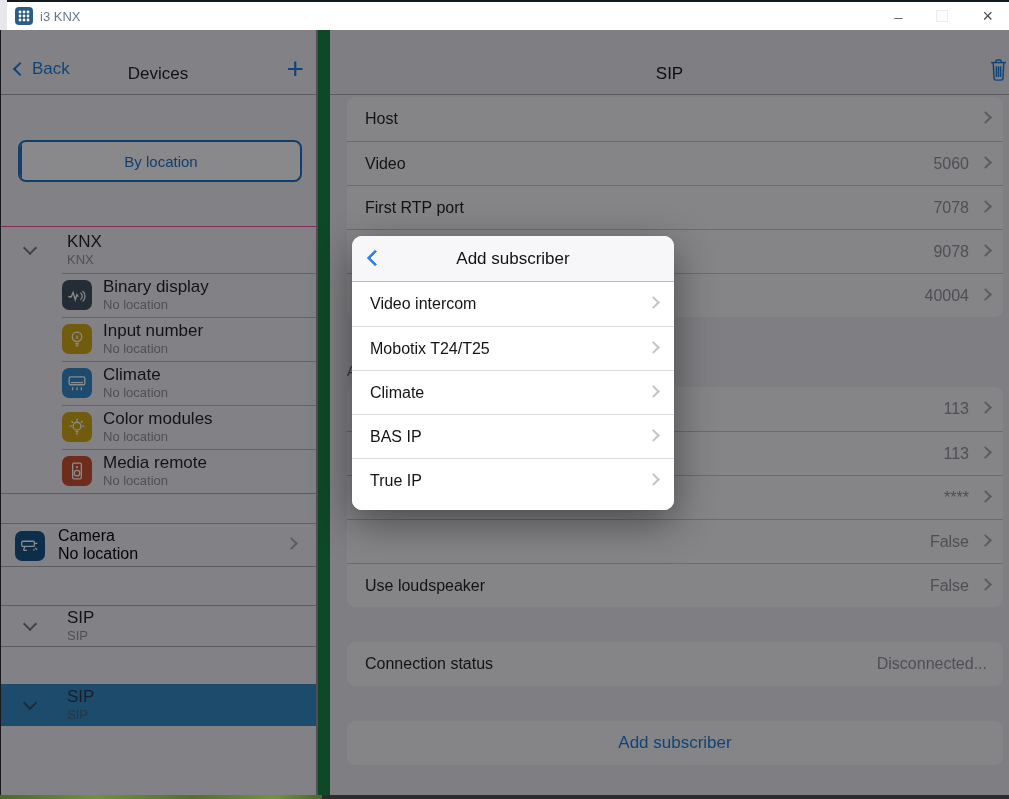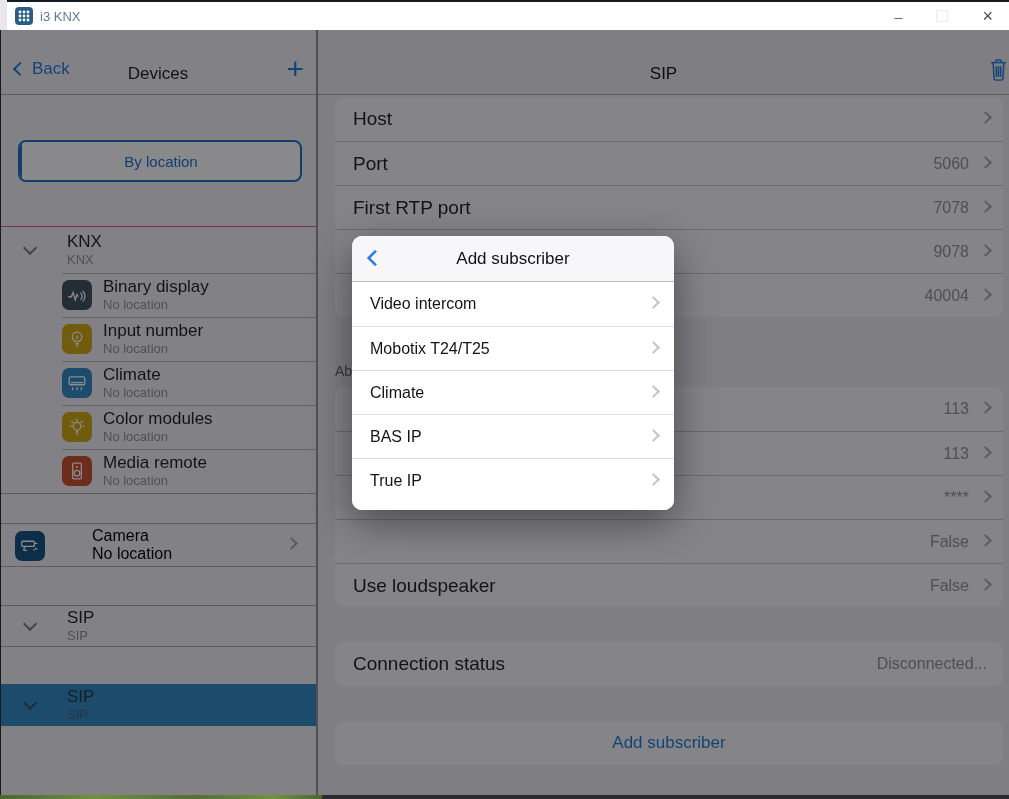--- a/index.html
+++ b/index.html
@@ -14,21 +14,21 @@
               border-top:2px solid #141a24; display:flex; align-items:center; padding:0 8px; z-index:50;margin-left:7px; }
   .app-logo { width:18px; height:18px; border-radius:4px; background:#2b5d87; margin-right:7px;
               display:flex; align-items:center; justify-content:center; }
   .tb-title { color:#64788c; font-size:13px; }
   .win-controls { margin-left:auto; display:flex; align-items:center; gap:34px; padding-right:8px; }
   .wc-min { color:#6a6a6a; font-size:15px; line-height:1; }
   .wc-max { width:12px; height:12px; border:1px solid #ececec; background:#fdfdfd; }
   .wc-close { color:#4a4a4a; font-size:18px; line-height:1; }
 
   
-  .app { position:absolute; top:30px; left:0; right:0; bottom:4px; display:flex; background:#15803d; }
+  .app { position:absolute; top:30px; left:0; right:0; bottom:4px; display:flex; background:#15803d;gap:12px; }
   .edge-l { position:absolute; left:0; top:30px; bottom:0; width:1px; background:#23272e; z-index:5; }
 
   
   .sidebar { width:318px; position:relative; border-right:2px solid #8f8f96; background:#efeff2; }
   .side-header { position:relative; height:65px; border-bottom:1px solid #a3a3a9; padding:14px 12px 0; 
                  display:flex; align-items:center; }
   .back-btn { display:flex; align-items:center; gap:7px; color:#1a7ad4; font-size:17px; z-index:2; }
   .chev-back { width:10px; height:10px; border-left:2.5px solid #1a7ad4; border-bottom:2.5px solid #1a7ad4;
                transform:rotate(45deg); margin-left:3px; }
   .side-title { position:absolute; left:0; right:0; top:34px; text-align:center; color:#1b1b1d; font-size:17px; }
@@ -44,42 +44,42 @@
   .row-g .t, .row-c .t { font-size:17px; color:#1d1d1f; line-height:1.2; }
   .row-g .s, .row-c .s { font-size:13px; color:#8e8e93; line-height:1.25; }
   .chev-down { position:absolute; left:25px; top:50%; margin-top:-7px; width:10px; height:10px;
                border-right:2px solid #77777c; border-bottom:2px solid #77777c; transform:rotate(45deg); }
   .row-c { position:relative; height:44px; padding-left:103px; display:flex; flex-direction:column; justify-content:center; }
   .row-c::before { content:""; position:absolute; left:62px; right:0; top:0; height:1px; background:#b4b4b9; }
   .row-c:first-child::before { left:62px; }
   .tile { position:absolute; left:62px; top:7px; width:30px; height:30px; border-radius:7px;
           display:flex; align-items:center; justify-content:center; }
   .row-cam { position:relative; height:44px; border-top:1px solid #a7a7ad; border-bottom:1px solid #a7a7ad;
-             padding-left:92px; display:flex; flex-direction:column; justify-content:center; }
+             padding-left:58px; display:flex; flex-direction:column; justify-content:center; }
   .row-cam .tile { left:15px; }
   .spc30 { height:30px; }
   .spc38 { height:38px; }
   .spc37 { height:37px; }
   .row-g.bordered { border-top:1px solid #a7a7ad; border-bottom:1px solid #a7a7ad; height:42px; }
   .row-sel { position:relative; height:42px; padding-left:67px; display:flex; flex-direction:column;
              justify-content:center; background:#2e86c0; }
   .row-sel .t { font-size:17px; color:#243640; line-height:1.2; }
   .row-sel .s { font-size:13px; color:#3f6174; line-height:1.25; }
   .row-sel .chev-down { border-color:#2f4a58; }
 
   
   .main { flex:1; position:relative; background:#e8e8ec; }
   .main-header { position:relative; height:65px; border-bottom:1px solid #a3a3a9; }
   .main-title { position:absolute; left:0; right:0; top:34px; text-align:center; font-size:17px; color:#141416; }
   .delete-btn { position:absolute; right:1px; top:28px; width:18px; height:24px; }
   .main-body { position:absolute; top:66px; left:0; right:0; bottom:0; }
   .card { margin-left:17px; margin-right:6px; background:#f3f3f6; border-radius:8px; overflow:hidden; }
   .mrow { position:relative; height:44px; display:flex; align-items:center; padding:0 34px 0 18px; }
   .mrow + .mrow { border-top:1px solid #c2c2c7; }
-  .mrow .lbl { font-size:19px; color:#1d1d1f; }
+  .mrow .lbl { font-size:16px; color:#1d1d1f; }
   .mrow .val { margin-left:auto; font-size:16px; color:#8e8e93; }
   .chev-r { position:absolute; right:13px; top:50%; margin-top:-6px; width:9px; height:9px;
             border-top:2px solid #a6a6ab; border-right:2px solid #a6a6ab; transform:rotate(45deg); }
   .section-label { margin:46px 0 8px 17px; height:16px; font-size:14px; color:#5f5f64; }
   .card.single { margin-top:35px; }
   .btn-card { margin:35px 6px 0 17px; background:#f3f3f6; border-radius:8px; height:44px;
               display:flex; align-items:center; justify-content:center; }
   .btn-card .txt { color:#1a7ad4; font-size:17px; }
 
   
@@ -260,21 +260,21 @@
       </div>
 
       <div class="main-body">
         <div class="card" style="margin-top:1px">
           <div class="mrow">
             <span class="lbl">Host</span>
             <span class="val"></span>
             <span class="chev-r"></span>
           </div>
           <div class="mrow">
-            <span class="lbl">Port</span>
+            <span class="lbl">Video</span>
             <span class="val">5060</span>
             <span class="chev-r"></span>
           </div>
           <div class="mrow">
             <span class="lbl">First RTP port</span>
             <span class="val">7078</span>
             <span class="chev-r"></span>
           </div>
           <div class="mrow">
             <span class="lbl"></span>

